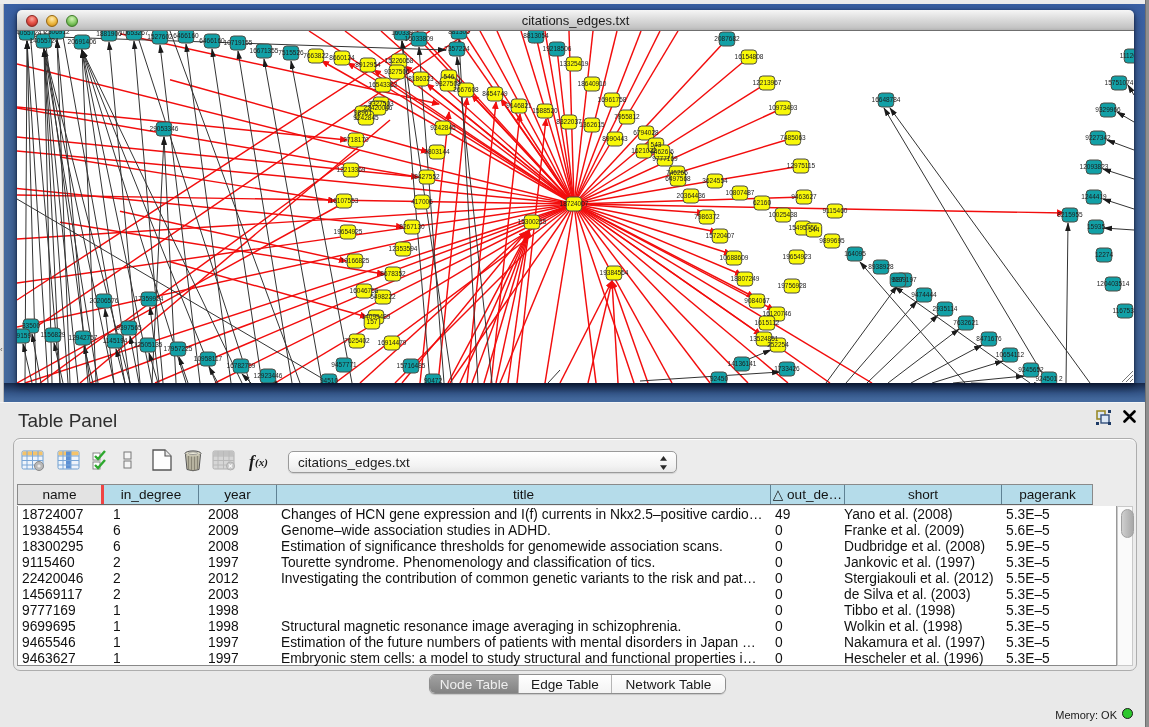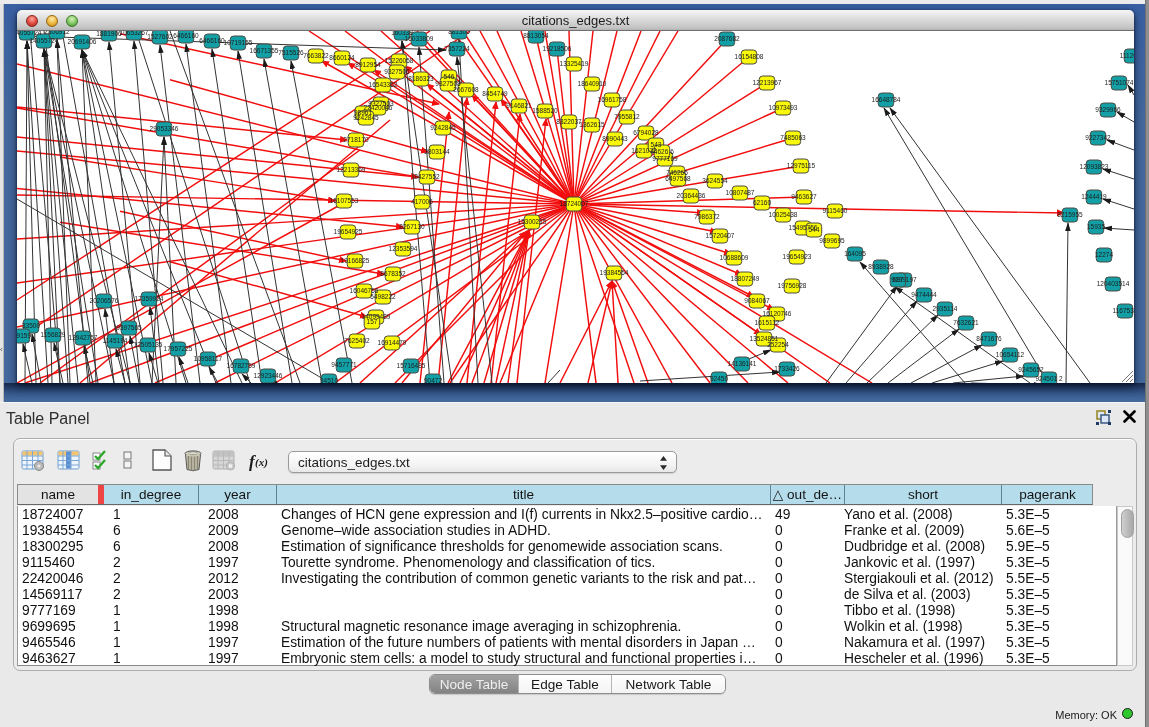--- a/index.html
+++ b/index.html
@@ -16,21 +16,21 @@
 #titlebar {position:absolute;left:0;top:0;width:100%;height:21px;border-radius:5px 5px 0 0;
  background:linear-gradient(#f6f6f6,#dcdcdc 45%,#c4c4c4 88%,#b4b4b4);border-bottom:1px solid #6f6f6f}
 #title {position:absolute;width:100%;text-align:center;top:3px;font-size:13px;color:#1c1c1c}
 .tl {position:absolute;top:5.3px;width:12px;height:12px;border-radius:50%;z-index:5}
 #tlr {left:9.2px;background:radial-gradient(circle at 50% 30%,#f8a9a0,#e8564c 45%,#c33a30 75%,#7d1813);border:0.5px solid #8c2420}
 #tly {left:29px;background:radial-gradient(circle at 50% 30%,#ffe9b0,#f0c14f 45%,#dd9f27 75%,#8a5a0a);border:0.5px solid #96660f}
 #tlg {left:49px;background:radial-gradient(circle at 50% 30%,#d2f0b8,#8ed06e 45%,#62ad46 75%,#2d6b1d);border:0.5px solid #3e7a28}
 #graph {position:absolute;left:0;top:21px;width:1117px;height:352px;background:#fff;overflow:hidden}
 
 #panelhead {position:absolute;left:0;top:402px;width:1144px;height:29px;background:#e9e9e9;border-top:1px solid #f5f5f5}
-#panelhead span {position:absolute;left:6px;top:7px;font-size:16px;color:#2e2e2e}
+#panelhead span {position:absolute;left:18px;top:7px;font-size:19px;color:#2e2e2e}
 #inner {position:absolute;left:13px;top:438px;width:1124px;height:233px;background:#ececec;
  border:1px solid #adadad;border-radius:7px;box-shadow:inset 0 1px 0 #fdfdfd}
 
 #thead {position:absolute;left:17px;top:484px;height:21px;width:1076px;background:#b5dcea;border:1px solid #8a8a8a;border-bottom:1px solid #666}
 .hc {position:absolute;top:0;height:19px;font-size:13.6px;color:#141414;text-align:center;line-height:19px;border-right:1px solid #5f8294}
 #tbody {position:absolute;left:17px;top:506px;width:1100px;height:160px;background:#fff;border-left:1px solid #999;border-right:1px solid #999;border-bottom:1px solid #888}
 .trow {position:absolute;left:17px;height:16px;width:1076px;font-size:13.8px;color:#101010;white-space:nowrap}
 .trow span {position:absolute;top:0.5px;line-height:16px}
 .c0 {left:5px} .c1 {left:96px} .c2 {left:191px} .c3 {left:264px;width:492px;overflow:hidden}
 .c4 {left:758px} .c5 {left:827px;width:157px;text-align:left} .c6 {left:989px}
@@ -621,21 +621,21 @@
   </svg>
  </div>
  <div id="combo">
       <span>citations_edges.txt</span>
   <svg id="stepper" viewBox="0 0 9 16">
         <path d="M4.5 1 L8 5.8 L1 5.8 z" fill="#2a2a2a"></path>
         <path d="M4.5 15 L8 10.2 L1 10.2 z" fill="#2a2a2a"></path>
       </svg>
  </div>
  <div id="thead">
-  <div class="hc" style="left:0;width:86px;background:#e3e3e3;border-right:6px solid #ef4444">name</div>
+  <div class="hc" style="left:0;width:86px;background:#e3e3e3;border-right:3px solid #ef4444">name</div>
   <div class="hc" style="left:86px;width:95px">in_degree</div>
   <div class="hc" style="left:181px;width:78px">year</div>
   <div class="hc" style="left:259px;width:494px">title</div>
   <div class="hc" style="left:753px;width:74px">△ out_de…</div>
   <div class="hc" style="left:827px;width:157px">short</div>
   <div class="hc" style="left:984px;width:91px;border-right:none">pagerank</div>
  </div>
  <div id="tbody"></div>
 <div class="trow" style="top:506px">
 <span class="c0">18724007</span>

